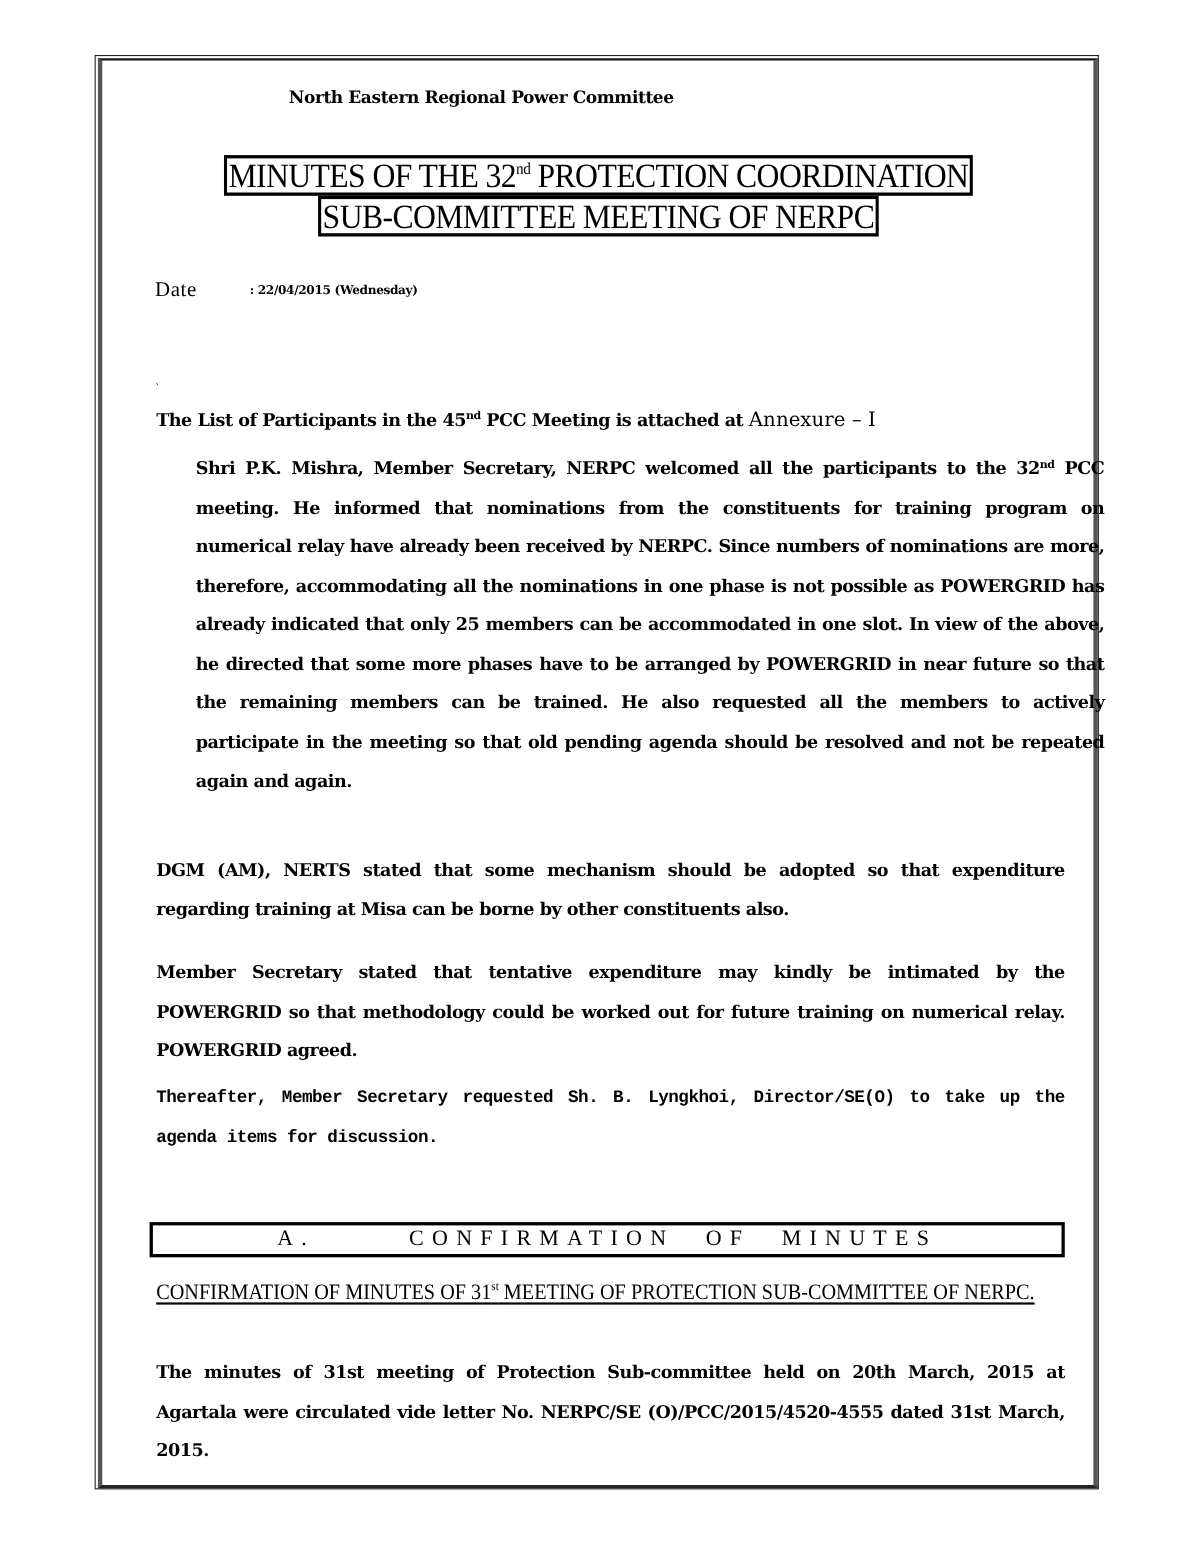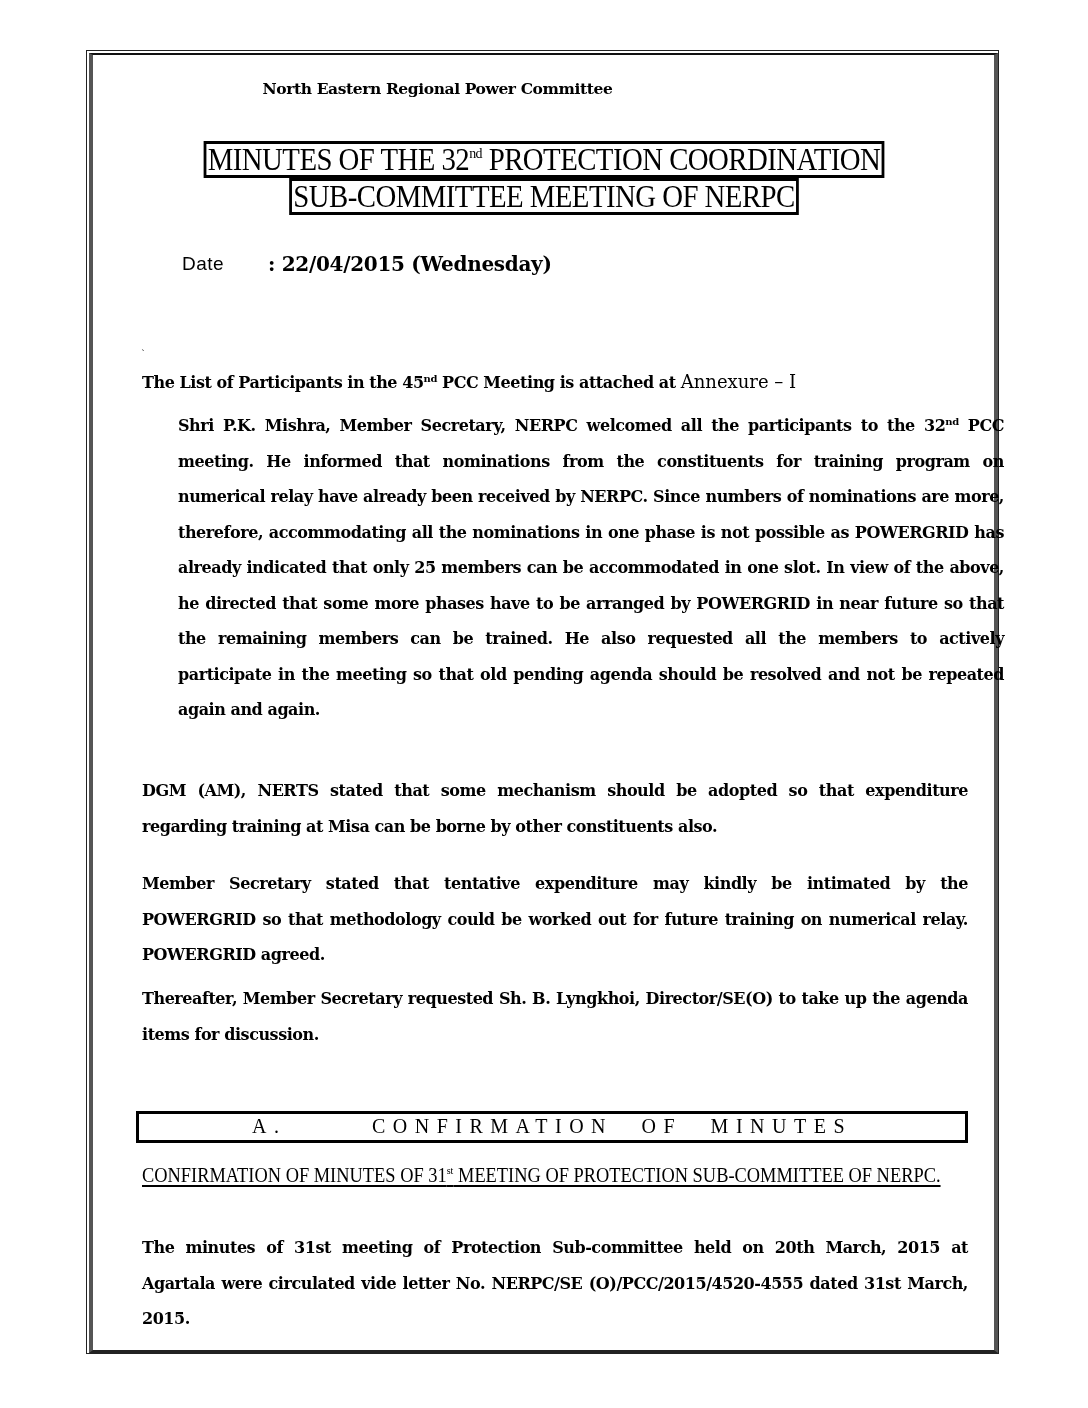--- a/index.html
+++ b/index.html
@@ -76,29 +76,28 @@
   .meta {
     position: absolute;
     left: 141px;
     top: 249px;
     font-size: 19px;
     line-height: 30px;
   }
   .meta-row { display: flex; }
   .meta-label {
     width: 86px;
-    font-family: Liberation Sans, sans-serif;
+    font-family: Liberation Serif, serif;
     font-weight: normal;
     letter-spacing: 0.5px;
-    margin-left: 41px;
   }
   .meta-value {
     font-family: "DejaVu Serif", serif;
     font-weight: bold;
-    font-size: 20px;
+    font-size: 11px;
     letter-spacing: -0.3px;
   }
   .stray-mark {
     position: absolute;
     left: 141px;
     top: 348px;
     font-size: 10px;
   }
   .body-block {
     position: absolute;
@@ -196,21 +195,21 @@
 </div>
 
 <div class="body-block" style="top:773px;">
   <p>DGM (AM), NERTS stated that some mechanism should be adopted so that expenditure regarding training at Misa can be borne by other constituents also.</p>
 </div>
 
 <div class="body-block" style="top:866px;">
   <p>Member Secretary stated that tentative expenditure may kindly be intimated by the POWERGRID so that methodology could be worked out for future training on numerical relay. POWERGRID agreed.</p>
 </div>
 
-<div class="body-block" style="top:981px;">
+<div class="body-block" style="top:981px;font-family:Liberation Mono, monospace;">
   <p>Thereafter, Member Secretary requested Sh. B. Lyngkhoi, Director/SE(O) to take up the agenda items for discussion.</p>
 </div>
 
 <div class="section-box">
   <span style="white-space:pre;">A.   CONFIRMATION OF MINUTES</span>
 </div>
 
 <div class="section-heading">
   <span>CONFIRMATION OF MINUTES OF 31</span><sup>st</sup><span> MEETING OF PROTECTION SUB-COMMITTEE OF NERPC.</span>
 </div>

